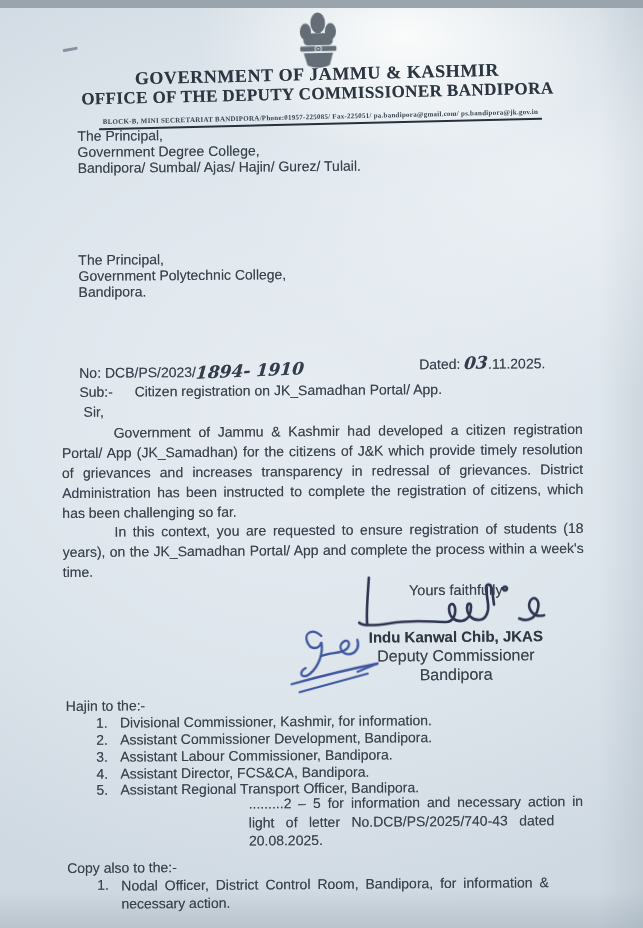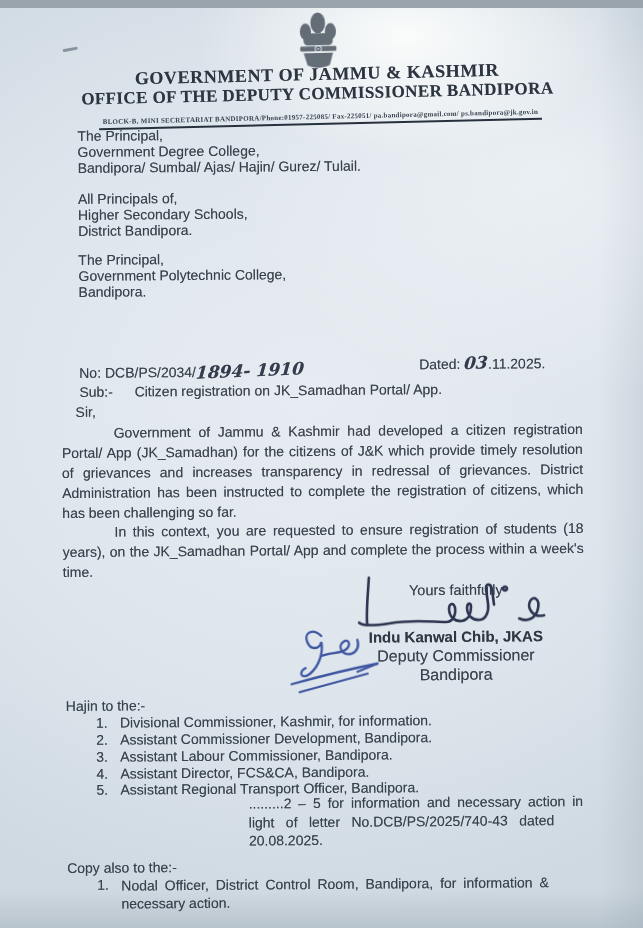--- a/index.html
+++ b/index.html
@@ -74,45 +74,40 @@
       <div class="abs h3">
         <span>BLOCK-B, MINI SECRETARIAT BANDIPORA/Phone:01957-225085/ Fax-225051/ pa.bandipora@gmail.com/ ps.bandipora@jk.gov.in</span>
       </div>
     </div>
 
     <div class="abs addr soft" style="top:118px;">
       <div>The Principal,</div>
       <div>Government Degree College,</div>
       <div>Bandipora/ Sumbal/ Ajas/ Hajin/ Gurez/ Tulail.</div>
     </div>
-    <div class="abs addr soft" style="top:181px;">
-      <div>All Principals of,</div>
-      <div>Higher Secondary Schools,</div>
-      <div>District Bandipora.</div>
-    </div>
     <div class="abs addr soft" style="top:242px;">
       <div>The Principal,</div>
       <div>Government Polytechnic College,</div>
       <div>Bandipora.</div>
     </div>
 
     <div class="abs body-text soft" style="left:80px;top:352px;">
-      <span>No: DCB/PS/2034/</span><span class="hand" style="font-size:17px;">1894- 1910</span>
+      <span>No: DCB/PS/2023/</span><span class="hand" style="font-size:17px;">1894- 1910</span>
     </div>
     <div class="abs body-text soft" style="left:420px;top:346px;">
       <span>Dated:</span>
       <span class="hand" style="font-size:17px;">03</span><span>.11.2025.</span>
     </div>
 
     <div class="abs body-text soft" style="left:80px;top:374px;">
       <span>Sub:-</span>
       <span style="display:inline-block;width:14px;"></span>
       <span>Citizen registration on JK_Samadhan Portal/ App.</span>
     </div>
-    <div class="abs body-text soft" style="left:76px;top:394px;">Sir,</div>
+    <div class="abs body-text soft" style="left:84px;top:394px;">Sir,</div>
 
     <div class="abs para soft" style="top:413px;">Government of Jammu &amp; Kashmir had developed a citizen registration Portal/ App (JK_Samadhan) for the citizens of J&amp;K which provide timely resolution of grievances and increases transparency in redressal of grievances. District Administration has been instructed to complete the registration of citizens, which has been challenging so far.</div>
     <div class="abs para soft" style="top:512px;">In this context, you are requested to ensure registration of students (18 years), on the JK_Samadhan Portal/ App and complete the process within a week's time.</div>
 
     <div class="abs soft" style="left:408px;top:575px;font-size:14.5px;">Yours faithfully</div>
 
     <div class="abs" style="left:352px;top:568px;">
       <svg width="200" height="58" viewBox="0 0 200 58" fill="none" stroke="#2d3550" stroke-width="2.6" stroke-linecap="round" style="filter:blur(.3px);">
         <path d="M16,2 C15,18 13,36 14,48"></path>
         <path d="M6,47 C10,51 22,50 36,48 C62,44 80,47 93,47 C99,47 103,41 102,33 C101,27 96,28 96,34 C96,41 101,47 109,46 C115,45 118,39 118,32 C118,27 114,28 114,33 C114,40 119,46 127,45 C133,44 136,37 135,29 L133,14 C133,9 137,8 139,14 L141,30"></path>

